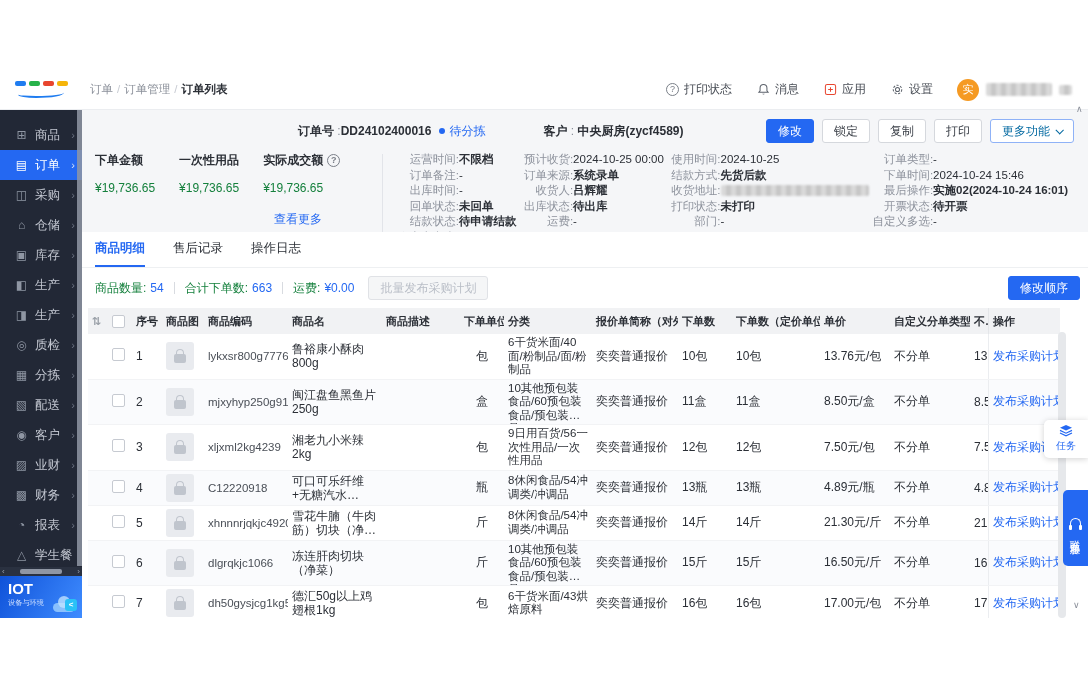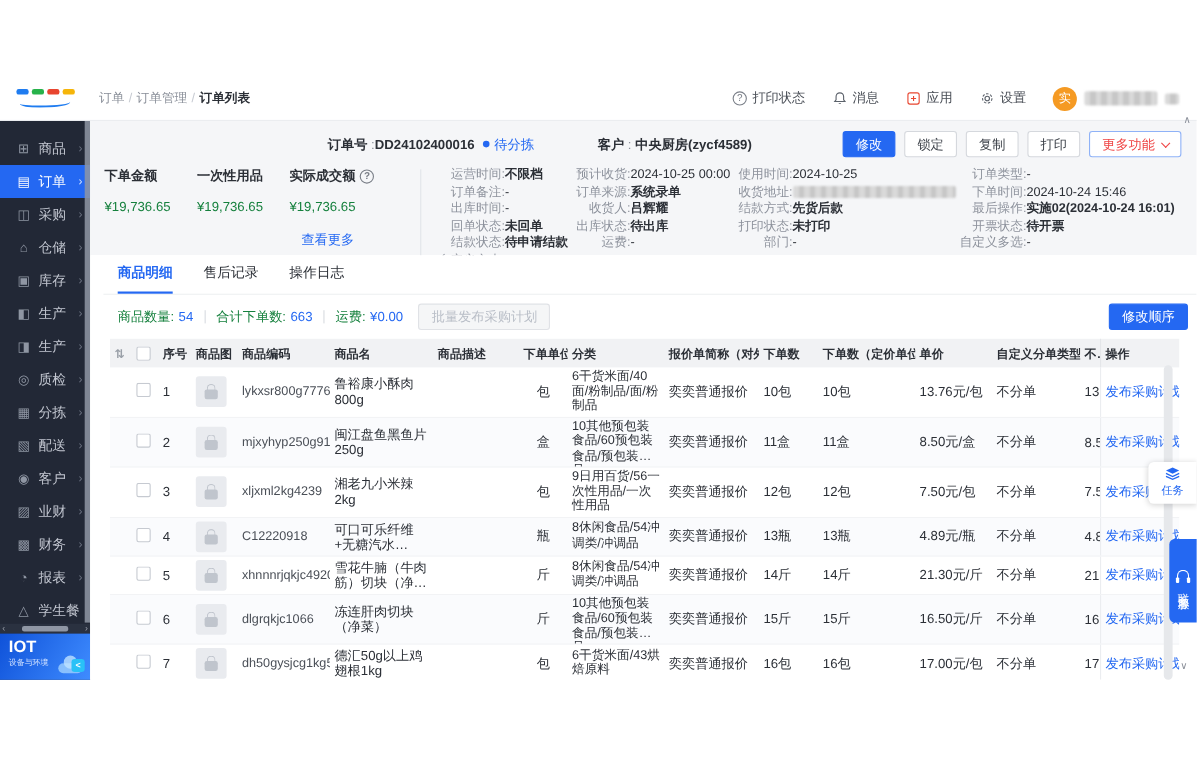--- a/index.html
+++ b/index.html
@@ -60,21 +60,21 @@
   .op-row1 { display:flex; align-items:center; font-size:12px; padding-left:203px; }
   .kv-label { font-weight:bold; color:#2b2f36; }
   .kv-label::after { content:" : "; font-weight:normal; color:#8a8f99; }
   .kv-value { font-weight:bold; color:#2b2f36; }
   .status-tag { display:inline-flex; align-items:center; gap:4px; color:#2468f2; margin-left:8px; }
   .dot { width:6px; height:6px; border-radius:50%; background:#2468f2; display:inline-block; }
   .cust-group { margin-left:58px; }
   .op-buttons { margin-left:auto; display:flex; align-items:center; }
   .btn { height:24px; padding:0 11px; font-size:12px; border-radius:3px; border:1px solid #d5d8dd; background:#fff; color:#3a3f47; margin-left:8px; display:inline-flex; align-items:center; cursor:pointer; }
   .btn-primary { background:#2468f2; border-color:#2468f2; color:#fff; }
-  .btn-more { border-color:#8fb2f7; color:#ef4444; gap:6px; }
+  .btn-more { border-color:#8fb2f7; color:#0369a1; gap:6px; }
   .chev { width:6px; height:6px; border-right:1.5px solid currentColor; border-bottom:1.5px solid currentColor; transform:rotate(45deg) translateY(-1px); display:inline-block; }
   .op-row2 { display:flex; margin-top:9px; }
   .metrics { width:287px; flex:none; }
   .metric-cols { display:flex; }
   .metric { margin-right:24px; }
   .metric-label { font-size:12px; font-weight:bold; color:#2b2f36; display:flex; align-items:center; gap:4px; }
   .metric-value { font-size:12px; color:#15803d; margin-top:12px; }
   .view-more { text-align:right; margin-top:14px; padding-right:60px; }
   .link { color:#2468f2; font-size:12px; cursor:pointer; }
   .op-divider { width:1px; background:#e2e4e9; margin:2px 10px 2px 0; }
@@ -82,21 +82,21 @@
   .info-col { font-size:11.5px; line-height:15.5px; }
   .info-line { white-space:nowrap; }
   .info-label { display:inline-block; text-align:right; color:#8d929c; }
   .info-label::after { content:": "; }
   .w1 .info-label{width:66px}.w2 .info-label{width:56px}.w3 .info-label{width:56px}.w4 .info-label{width:64px}
   .info-value { color:#2b2f36; }
   .info-value.b { font-weight:bold; }
   .addr-blur { width:148px; height:11px; }
 
   
-  .card { background:#fff; height:386px; overflow:hidden; position:relative;padding-left:12px; }
+  .card { background:#fff; height:386px; overflow:hidden; position:relative; }
   .tabs { display:flex; gap:28px; padding:8px 13px 0; border-bottom:1px solid #eef0f2; }
   .tab { font-size:12.5px; padding-bottom:8px; color:#2b2f36; cursor:pointer; }
   .tab.active { color:#2468f2; font-weight:bold; border-bottom:2px solid #2468f2; }
   .summary-row { display:flex; align-items:center; padding:8px 8px 8px 13px; font-size:12px; }
   .sum-label { color:#15803d; }
   .sum-val { color:#2468f2; margin-left:4px; }
   .sep { width:1px; height:12px; background:#d8dbe0; margin:0 10px; }
   .btn-disabled { background:#f5f6f7; border-color:#e0e2e6; color:#b9bec7; margin-left:14px; cursor:default; }
   .btn-reorder { margin-left:auto; }
 
@@ -347,22 +347,22 @@
               </div>
               <div class="info-col w2">
                 <div class="info-line"><span class="info-label">预计收货</span><span class="info-value">2024-10-25 00:00</span></div>
                 <div class="info-line"><span class="info-label">订单来源</span><span class="info-value b">系统录单</span></div>
                 <div class="info-line"><span class="info-label">收货人</span><span class="info-value b">吕辉耀</span></div>
                 <div class="info-line"><span class="info-label">出库状态</span><span class="info-value b">待出库</span></div>
                 <div class="info-line"><span class="info-label">运费</span><span class="info-value">-</span></div>
               </div>
               <div class="info-col w3">
                 <div class="info-line"><span class="info-label">使用时间</span><span class="info-value">2024-10-25</span></div>
+                <div class="info-line"><span class="info-label">结款方式</span><span class="info-value b">先货后款</span></div>
                 <div class="info-line"><span class="info-label">收货地址</span><span class="blur-box addr-blur"></span></div>
-                <div class="info-line"><span class="info-label">结款方式</span><span class="info-value b">先货后款</span></div>
                 <div class="info-line"><span class="info-label">打印状态</span><span class="info-value b">未打印</span></div>
                 <div class="info-line"><span class="info-label">部门</span><span class="info-value">-</span></div>
               </div>
               <div class="info-col w4">
                 <div class="info-line"><span class="info-label">订单类型</span><span class="info-value">-</span></div>
                 <div class="info-line"><span class="info-label">下单时间</span><span class="info-value">2024-10-24 15:46</span></div>
                 <div class="info-line"><span class="info-label">最后操作</span><span class="info-value b">实施02(2024-10-24 16:01)</span></div>
                 <div class="info-line"><span class="info-label">开票状态</span><span class="info-value b">待开票</span></div>
                 <div class="info-line"><span class="info-label">自定义多选</span><span class="info-value">-</span></div>
               </div>

